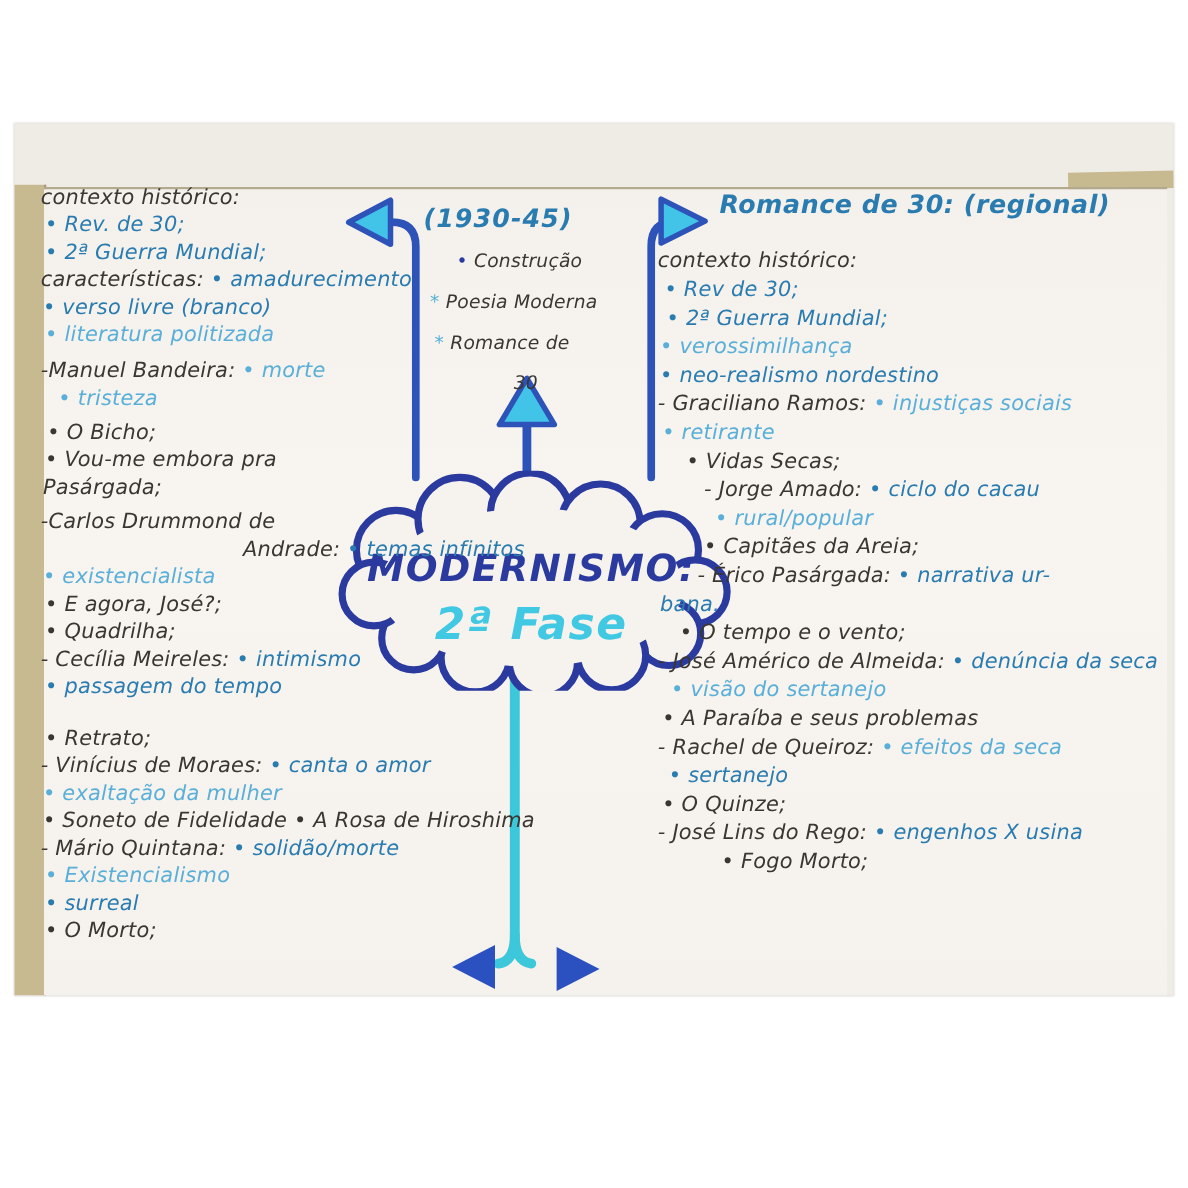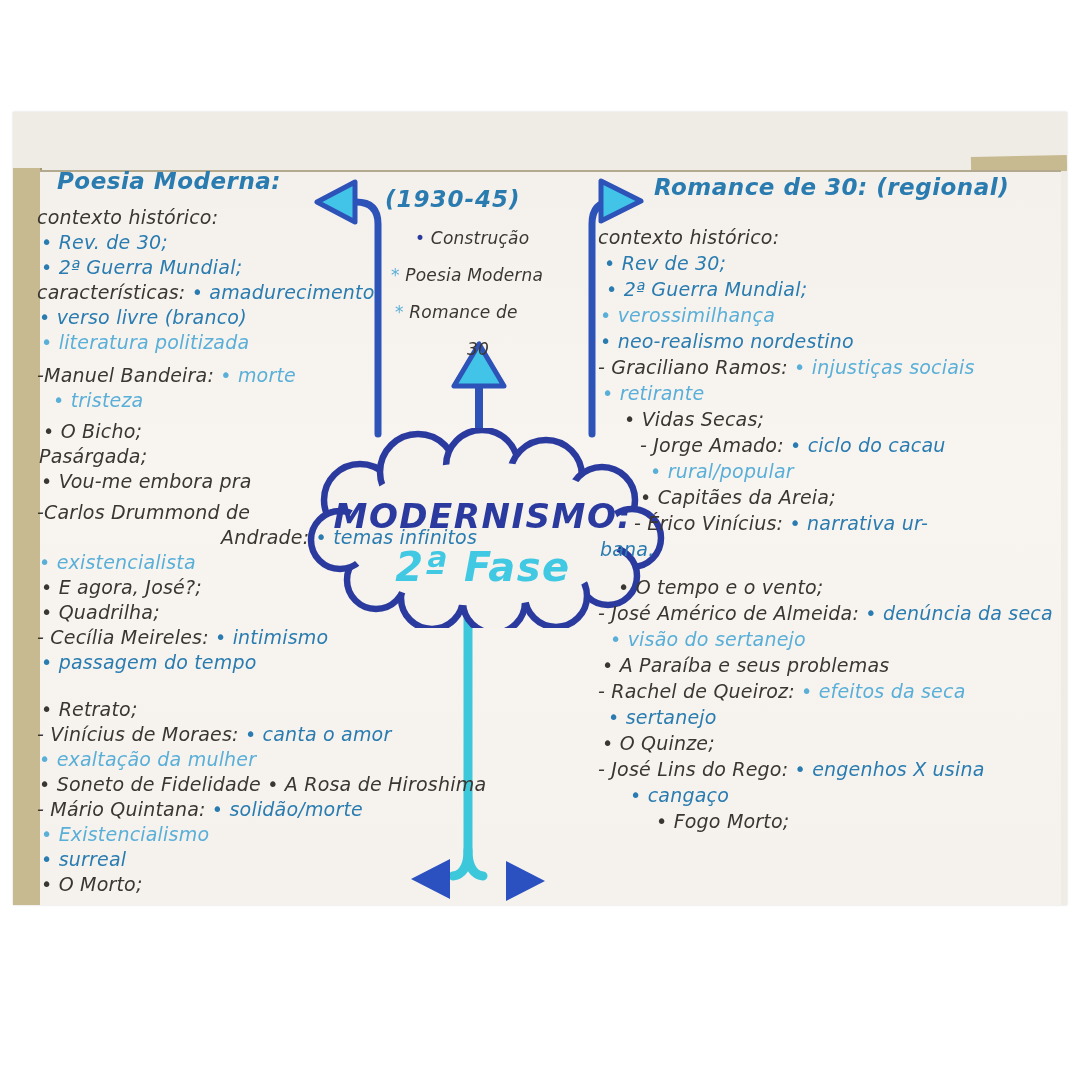--- a/index.html
+++ b/index.html
@@ -83,33 +83,32 @@
         <div class="period ink-teal">(1930-45)</div>
         <div>
             <div class="line" style="padding-left: 30px;"><span class="ink-navy">• </span><span class="ink-black">Construção</span></div>
             <div class="line" style="padding-left: 6px;"><span class="ink-sky">* </span><span class="ink-black">Poesia Moderna</span></div>
             <div class="line" style="padding-left: 10px;"><span class="ink-sky">* </span><span class="ink-black">Romance de</span></div>
             <div class="line" style="padding-left: 82px;"><span class="ink-black">30</span></div>
           </div>
       </div>
 
       <div class="col leftcol">
-        <div class="col-heading ink-teal" style="padding-left:20px">Poesia Moderna:</div>
         <div>
             <div class="line" style="padding-left: 0px;"><span class="ink-black">contexto histórico:</span></div>
             <div class="line" style="padding-left: 4px;"><span class="ink-teal">• Rev. de 30;</span></div>
             <div class="line" style="padding-left: 4px;"><span class="ink-teal">• 2ª Guerra Mundial;</span></div>
             <div class="line" style="padding-left: 0px;"><span class="ink-black">características:</span><span class="ink-teal"> • amadurecimento</span></div>
             <div class="line" style="padding-left: 2px;"><span class="ink-teal">• verso livre (branco)</span></div>
             <div class="line" style="padding-left: 4px;"><span class="ink-sky">• literatura politizada</span></div>
             <div class="line" style="padding-left: 0px; margin-top: 8px;"><span class="ink-black">-Manuel Bandeira:</span><span class="ink-sky"> • morte</span></div>
             <div class="line" style="padding-left: 16px;"><span class="ink-sky">• tristeza</span></div>
             <div class="line" style="padding-left: 6px; margin-top: 6px;"><span class="ink-black">• O Bicho;</span></div>
+            <div class="line" style="padding-left: 4px;"><span class="ink-black">• Vou-me embora pra</span></div>
             <div class="line" style="padding-left: 2px;"><span class="ink-black">Pasárgada;</span></div>
-            <div class="line" style="padding-left: 4px;"><span class="ink-black">• Vou-me embora pra</span></div>
             <div class="line" style="padding-left: 0px; margin-top: 6px;"><span class="ink-black">-Carlos Drummond de</span></div>
             <div class="line" style="padding-left: 0px; text-align: right;"><span class="ink-black">Andrade:</span><span class="ink-teal"> • temas infinitos</span></div>
             <div class="line" style="padding-left: 2px;"><span class="ink-sky">• existencialista</span></div>
             <div class="line" style="padding-left: 4px;"><span class="ink-black">• E agora, José?;</span></div>
             <div class="line" style="padding-left: 4px;"><span class="ink-black">• Quadrilha;</span></div>
             <div class="line" style="padding-left: 0px;"><span class="ink-black">- Cecília Meireles:</span><span class="ink-teal"> • intimismo</span></div>
             <div class="line" style="padding-left: 4px;"><span class="ink-teal">• passagem do tempo</span></div>
             <div class="line" style="padding-left: 4px; margin-top: 22px;"><span class="ink-black">• Retrato;</span></div>
             <div class="line" style="padding-left: 0px;"><span class="ink-black">- Vinícius de Moraes:</span><span class="ink-teal"> • canta o amor</span></div>
             <div class="line" style="padding-left: 2px;"><span class="ink-sky">• exaltação da mulher</span></div>
@@ -128,30 +127,29 @@
             <div class="line" style="padding-left: 6px;"><span class="ink-teal">• Rev de 30;</span></div>
             <div class="line" style="padding-left: 8px;"><span class="ink-teal">• 2ª Guerra Mundial;</span></div>
             <div class="line" style="padding-left: 2px;"><span class="ink-sky">• verossimilhança</span></div>
             <div class="line" style="padding-left: 2px;"><span class="ink-teal">• neo-realismo nordestino</span></div>
             <div class="line" style="padding-left: 0px;"><span class="ink-black">- Graciliano Ramos:</span><span class="ink-sky"> • injustiças sociais</span></div>
             <div class="line" style="padding-left: 4px;"><span class="ink-sky">• retirante</span></div>
             <div class="line" style="padding-left: 26px;"><span class="ink-black">• Vidas Secas;</span></div>
             <div class="line" style="padding-left: 42px;"><span class="ink-black">- Jorge Amado:</span><span class="ink-teal"> • ciclo do cacau</span></div>
             <div class="line" style="padding-left: 52px;"><span class="ink-sky">• rural/popular</span></div>
             <div class="line" style="padding-left: 42px;"><span class="ink-black">• Capitães da Areia;</span></div>
-            <div class="line" style="padding-left: 36px;"><span class="ink-black">- Érico Vinícius:</span><span class="ink-teal"> • narrativa ur-</span></div>
+            <div class="line" style="padding-left: 36px;"><span class="ink-black">- Érico Pasárgada:</span><span class="ink-teal"> • narrativa ur-</span></div>
             <div class="line" style="padding-left: 2px;"><span class="ink-teal">bana.</span></div>
-            <div class="line" style="padding-left: 20px; margin-top: 12px;"><span class="ink-black">• O tempo e o vento;</span></div>
+            <div class="line" style="padding-left: 20px;"><span class="ink-black">• O tempo e o vento;</span></div>
             <div class="line" style="padding-left: 0px;"><span class="ink-black">- José Américo de Almeida:</span><span class="ink-teal"> • denúncia da seca</span></div>
             <div class="line" style="padding-left: 12px;"><span class="ink-sky">• visão do sertanejo</span></div>
             <div class="line" style="padding-left: 4px;"><span class="ink-black">• A Paraíba e seus problemas</span></div>
             <div class="line" style="padding-left: 0px;"><span class="ink-black">- Rachel de Queiroz:</span><span class="ink-sky"> • efeitos da seca</span></div>
             <div class="line" style="padding-left: 10px;"><span class="ink-teal">• sertanejo</span></div>
             <div class="line" style="padding-left: 4px;"><span class="ink-black">• O Quinze;</span></div>
             <div class="line" style="padding-left: 0px;"><span class="ink-black">- José Lins do Rego:</span><span class="ink-teal"> • engenhos X usina</span></div>
-            <div class="line" style="padding-left: 32px;"><span class="ink-teal">• cangaço</span></div>
             <div class="line" style="padding-left: 58px;"><span class="ink-black">• Fogo Morto;</span></div>
           </div>
       </div>
 
     </div>
   </div>
 </div>
 
 </body></html>

